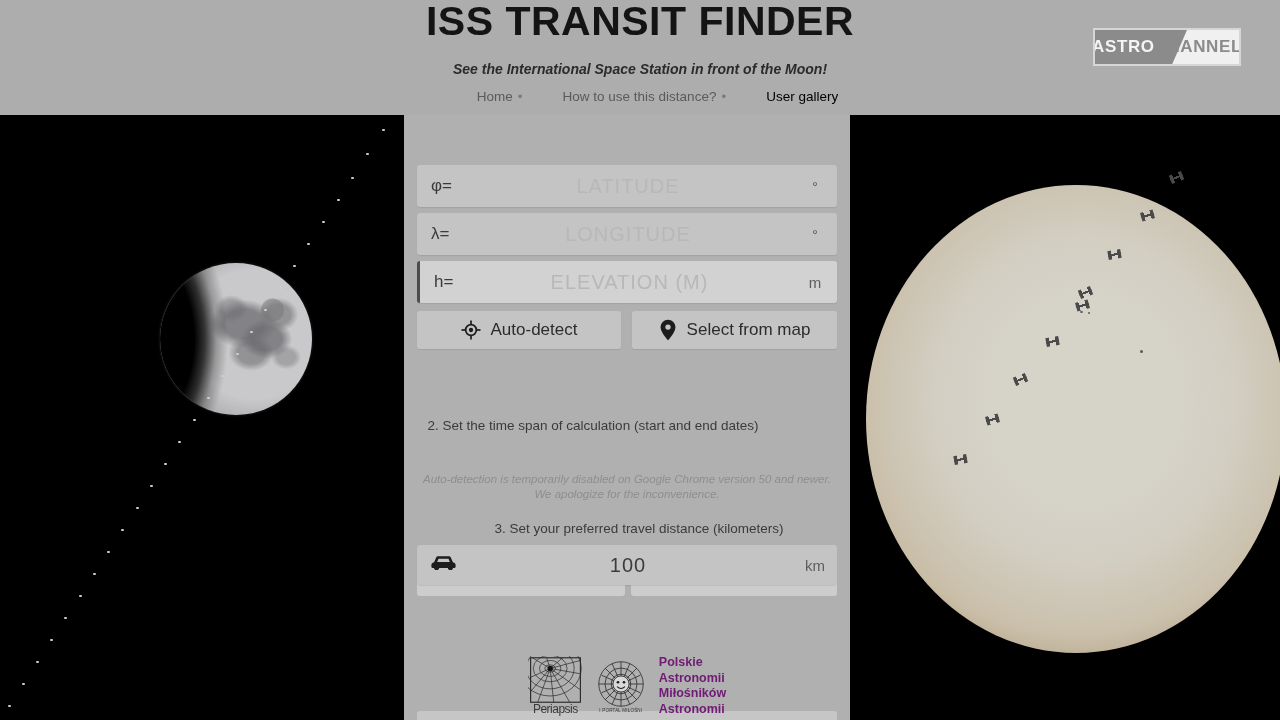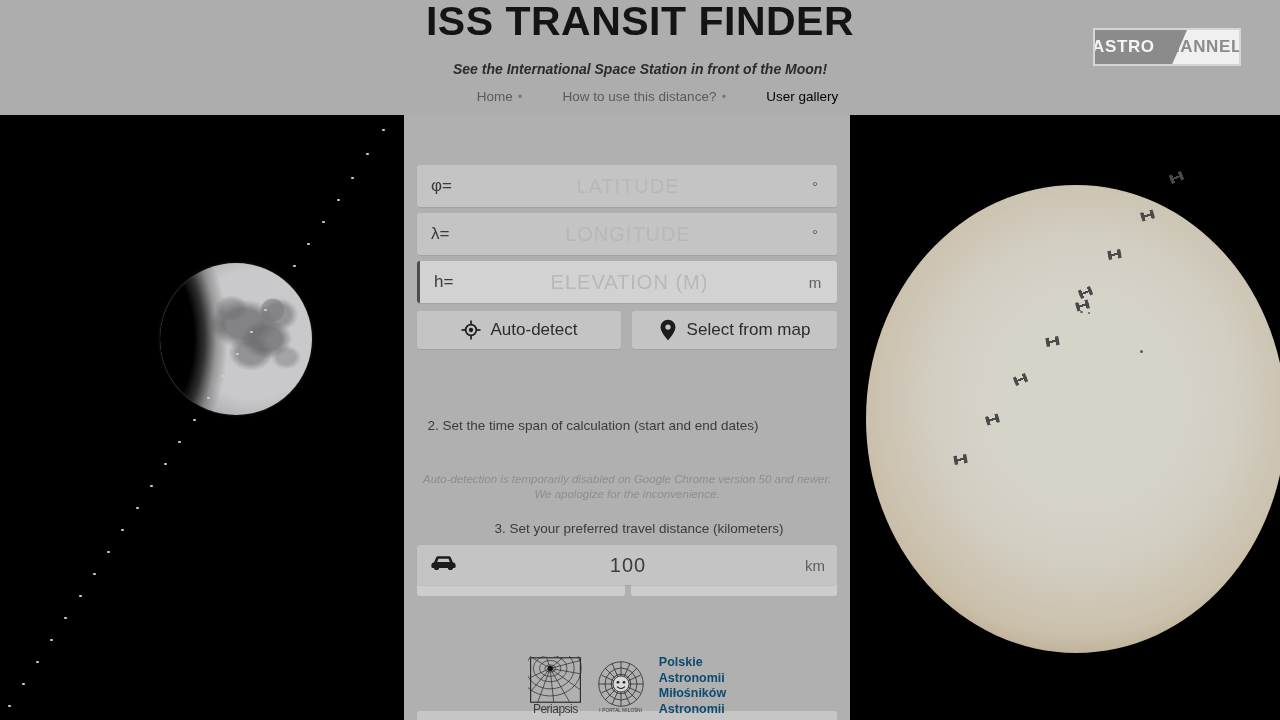--- a/index.html
+++ b/index.html
@@ -210,21 +210,21 @@
   }
   .footer-logos {
     position: absolute; left: 0; top: 540px;
     width: 446px;
     display: flex; align-items: center; justify-content: center;
     gap: 13px;
   }
   .ptma-text {
     font-size: 12.5px;
     font-weight: bold;
-    color: #0c4a6e;
+    color: #701a75;
     line-height: 15.5px;
   }
   .periapsis-wrap { display: flex; flex-direction: column; align-items: center; }
   .periapsis-label {
     font-size: 12px; color: #3a3a3a; letter-spacing: -0.5px; margin-top: -2px;
   }
   .ptma-wrap { display: flex; flex-direction: column; align-items: center; }
   .ptma-sub { font-size: 4.5px; color: #333; letter-spacing: 0.2px; }
 
   

